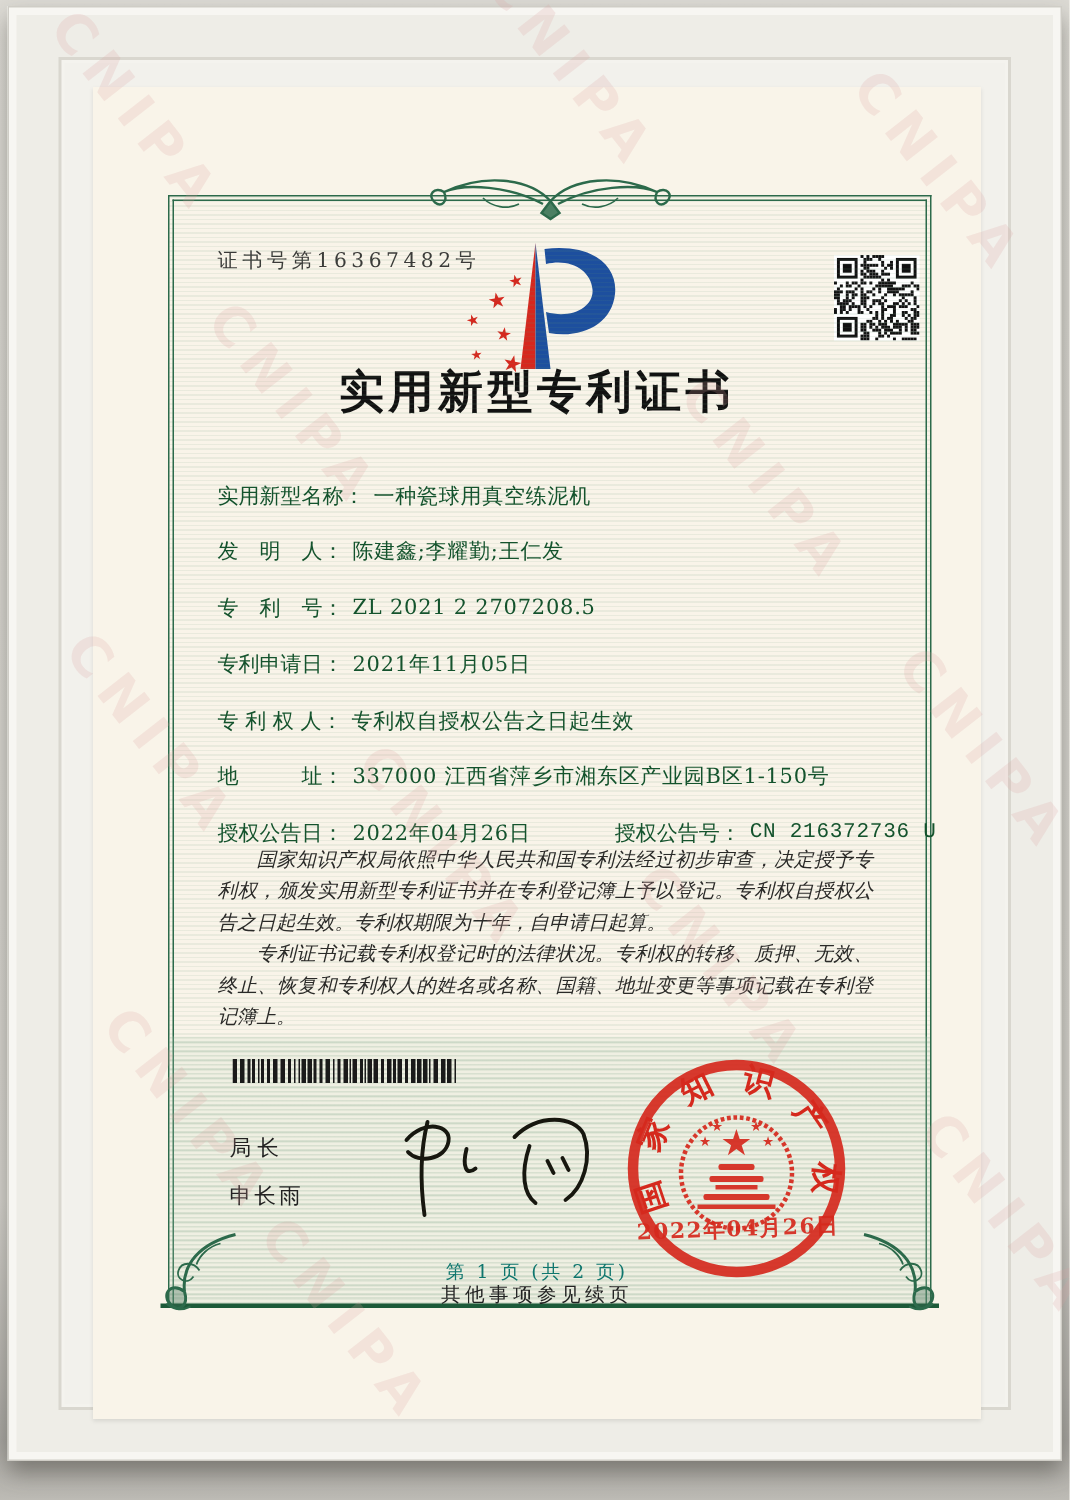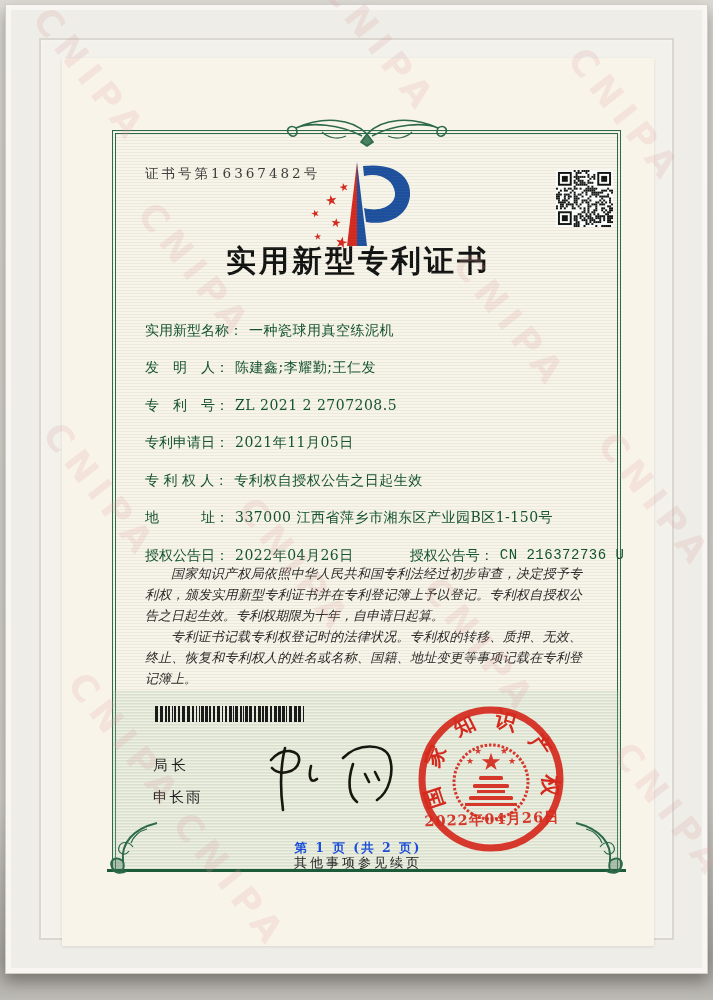--- a/index.html
+++ b/index.html
@@ -103,21 +103,21 @@
   .seal { position:absolute; left:354px; top:646px; width:150px; height:150px; }
   .seal-date {
     position:absolute; left:340px; top:752px; width:180px; text-align:center;
     font-size:14.5px; font-weight:bold; color:#d5291d; letter-spacing:1px;
     transform:rotate(-2deg); opacity:.92;
   }
 
   
   .page-indicator {
     position:absolute; left:0; width:100%; top:782px; text-align:center;
-    font-size:12.5px; color:#1d4ed8; letter-spacing:2px;font-weight:bold;
+    font-size:12.5px; color:#0f766e; letter-spacing:2px;
   }
   .footer-note {
     position:absolute; left:0; width:100%; top:796px; text-align:center;
     font-size:13px; color:#222; letter-spacing:3px;
   }
 
   
   .wm {
     position:absolute; font-family:"DejaVu Sans","Liberation Sans",sans-serif;
     font-size:36px; font-weight:bold; letter-spacing:8px;

